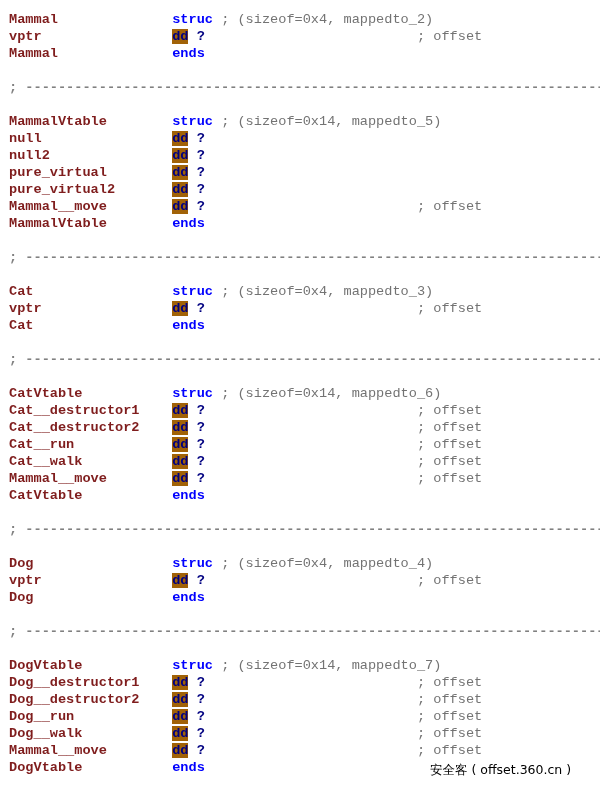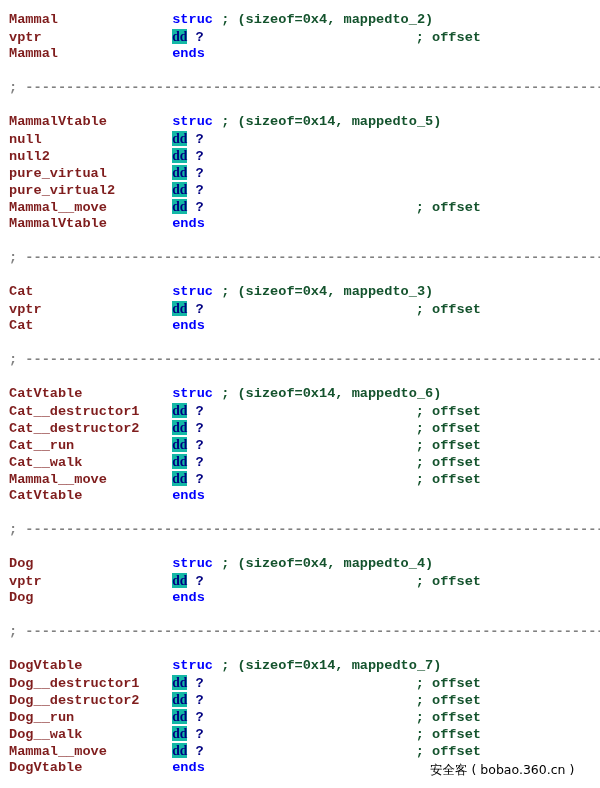--- a/index.html
+++ b/index.html
@@ -6,27 +6,27 @@
   body { width: 600px; height: 788px; overflow: hidden; position: relative; }
   .listing {
     position: absolute; left: 9px; top: 11px;
     font-family: "Liberation Mono", "DejaVu Sans Mono", monospace;
     font-size: 13.6px; line-height: 17px; font-weight: bold;
     white-space: pre; color: #0000ff;
   }
   .line { height: 17px; display: block; }
   .name { color: #7f1d1d; }
   .kw { color: #0000ff; text-align: center; }
-  .dd { background: #14b8a6; color: #000080; font-family: Liberation Serif, serif; }
+  .dd { background: #a16207; color: #000080; }
   .q { color: #000080; }
-  .cmt { color: #14532d; font-weight: bold; }
+  .cmt { color: #737373; font-weight: normal; }
   .sep { color: #808080; font-weight: bold; }
   .wm {
     position: absolute; left: 430px; top: 762px;
     font-family: "DejaVu Sans", sans-serif; font-size: 12.5px; color: #000;
     font-weight: normal; white-space: nowrap;
   }
 </style>
 </head>
 <body>
 
 <div class="listing" id="listing"><div class="line"><span class="name">Mammal              </span><span class="kw">struc</span> <span class="cmt">; (sizeof=0x4, mappedto_2)</span></div><div class="line"><span class="name">vptr                </span><span class="dd">dd</span> <span class="q">?</span>                          <span class="cmt">; offset</span></div><div class="line"><span class="name">Mammal              </span><span class="kw">ends</span></div><div class="line"></div><div class="line"><span class="sep">; -----------------------------------------------------------------------</span></div><div class="line"></div><div class="line"><span class="name">MammalVtable        </span><span class="kw">struc</span> <span class="cmt">; (sizeof=0x14, mappedto_5)</span></div><div class="line"><span class="name">null                </span><span class="dd">dd</span> <span class="q">?</span></div><div class="line"><span class="name">null2               </span><span class="dd">dd</span> <span class="q">?</span></div><div class="line"><span class="name">pure_virtual        </span><span class="dd">dd</span> <span class="q">?</span></div><div class="line"><span class="name">pure_virtual2       </span><span class="dd">dd</span> <span class="q">?</span></div><div class="line"><span class="name">Mammal__move        </span><span class="dd">dd</span> <span class="q">?</span>                          <span class="cmt">; offset</span></div><div class="line"><span class="name">MammalVtable        </span><span class="kw">ends</span></div><div class="line"></div><div class="line"><span class="sep">; -----------------------------------------------------------------------</span></div><div class="line"></div><div class="line"><span class="name">Cat                 </span><span class="kw">struc</span> <span class="cmt">; (sizeof=0x4, mappedto_3)</span></div><div class="line"><span class="name">vptr                </span><span class="dd">dd</span> <span class="q">?</span>                          <span class="cmt">; offset</span></div><div class="line"><span class="name">Cat                 </span><span class="kw">ends</span></div><div class="line"></div><div class="line"><span class="sep">; -----------------------------------------------------------------------</span></div><div class="line"></div><div class="line"><span class="name">CatVtable           </span><span class="kw">struc</span> <span class="cmt">; (sizeof=0x14, mappedto_6)</span></div><div class="line"><span class="name">Cat__destructor1    </span><span class="dd">dd</span> <span class="q">?</span>                          <span class="cmt">; offset</span></div><div class="line"><span class="name">Cat__destructor2    </span><span class="dd">dd</span> <span class="q">?</span>                          <span class="cmt">; offset</span></div><div class="line"><span class="name">Cat__run            </span><span class="dd">dd</span> <span class="q">?</span>                          <span class="cmt">; offset</span></div><div class="line"><span class="name">Cat__walk           </span><span class="dd">dd</span> <span class="q">?</span>                          <span class="cmt">; offset</span></div><div class="line"><span class="name">Mammal__move        </span><span class="dd">dd</span> <span class="q">?</span>                          <span class="cmt">; offset</span></div><div class="line"><span class="name">CatVtable           </span><span class="kw">ends</span></div><div class="line"></div><div class="line"><span class="sep">; -----------------------------------------------------------------------</span></div><div class="line"></div><div class="line"><span class="name">Dog                 </span><span class="kw">struc</span> <span class="cmt">; (sizeof=0x4, mappedto_4)</span></div><div class="line"><span class="name">vptr                </span><span class="dd">dd</span> <span class="q">?</span>                          <span class="cmt">; offset</span></div><div class="line"><span class="name">Dog                 </span><span class="kw">ends</span></div><div class="line"></div><div class="line"><span class="sep">; -----------------------------------------------------------------------</span></div><div class="line"></div><div class="line"><span class="name">DogVtable           </span><span class="kw">struc</span> <span class="cmt">; (sizeof=0x14, mappedto_7)</span></div><div class="line"><span class="name">Dog__destructor1    </span><span class="dd">dd</span> <span class="q">?</span>                          <span class="cmt">; offset</span></div><div class="line"><span class="name">Dog__destructor2    </span><span class="dd">dd</span> <span class="q">?</span>                          <span class="cmt">; offset</span></div><div class="line"><span class="name">Dog__run            </span><span class="dd">dd</span> <span class="q">?</span>                          <span class="cmt">; offset</span></div><div class="line"><span class="name">Dog__walk           </span><span class="dd">dd</span> <span class="q">?</span>                          <span class="cmt">; offset</span></div><div class="line"><span class="name">Mammal__move        </span><span class="dd">dd</span> <span class="q">?</span>                          <span class="cmt">; offset</span></div><div class="line"><span class="name">DogVtable           </span><span class="kw">ends</span></div></div>
-<div class="wm">安全客 ( bobao.360.cn )</div>
+<div class="wm">安全客 ( offset.360.cn )</div>
 
 </body></html>

